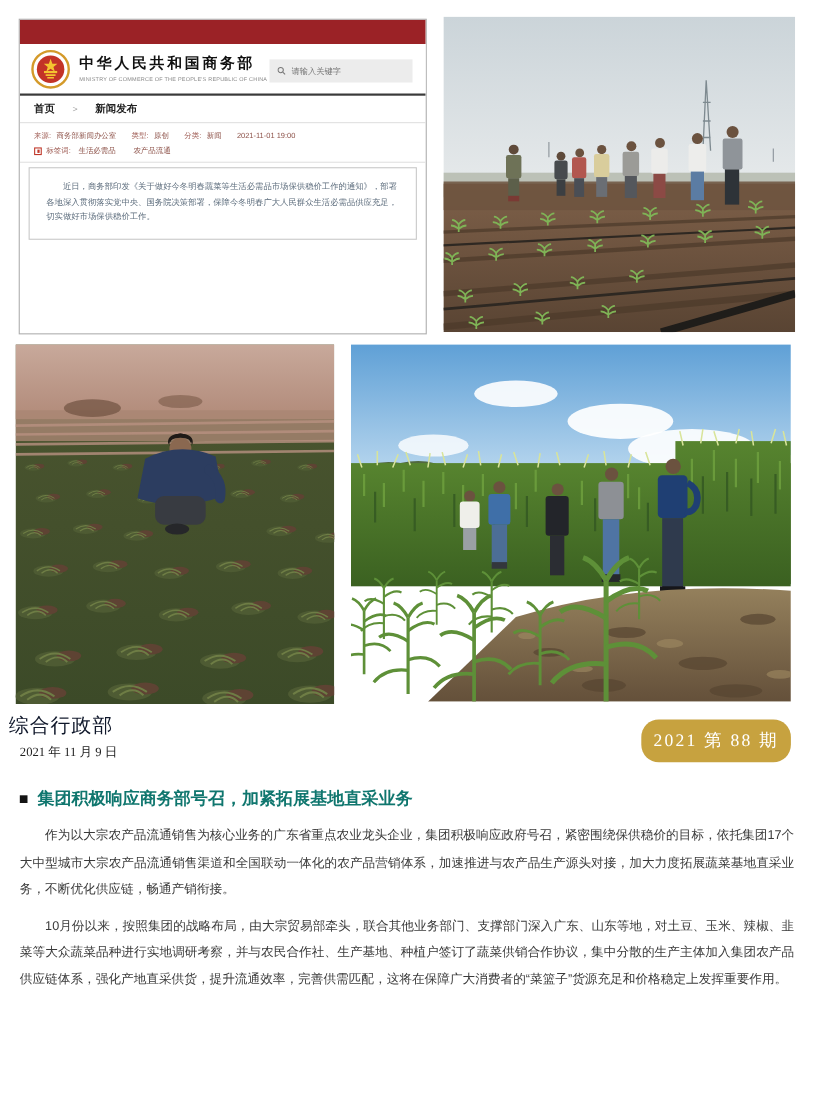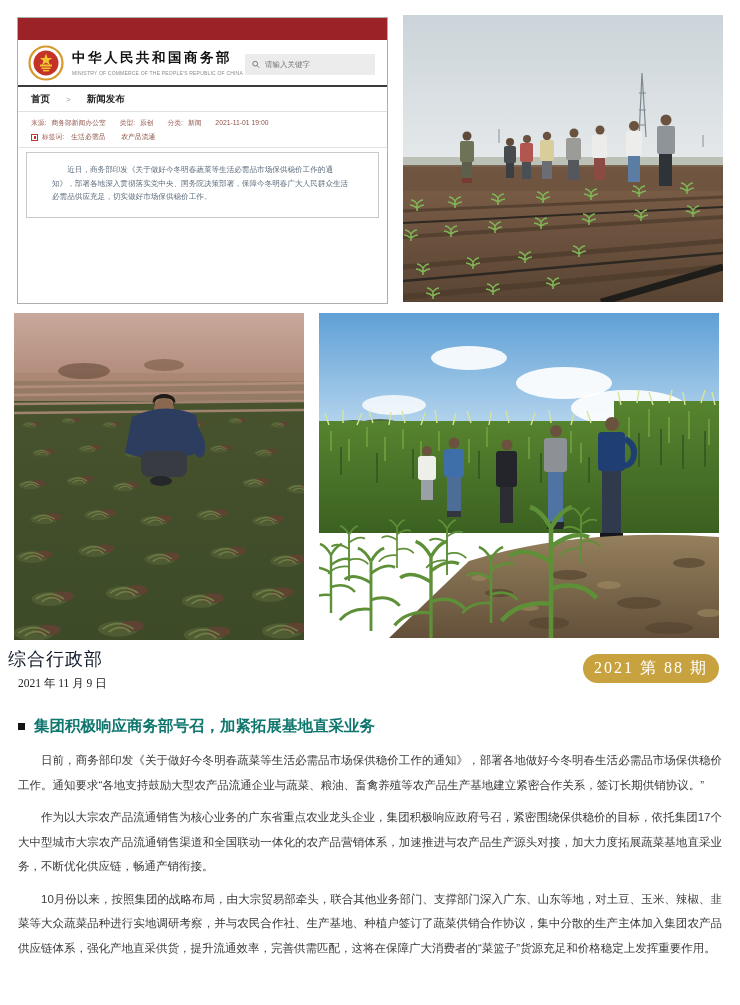--- a/index.html
+++ b/index.html
@@ -41,41 +41,41 @@
   .mf-meta .row1 { margin-bottom: 4px; }
   .mf-meta .lab { margin-right: 3px; }
   .mf-meta .val { margin-right: 12px; color: #8d5249; }
   .mf-meta .row2 { display: flex; align-items: center; gap: 4px; }
   .tag-icon { display:inline-block; width: 7px; height: 7px; border: 1px solid #C0392B; position: relative; }
   .tag-icon::after { content:""; position:absolute; left:1.5px; top:1.5px; width:2.5px; height:2.5px; background:#C0392B; }
   .mf-article-title {
     margin: 10px 13px 6px; font-size: 16px; line-height: 25px;
     font-weight: bold; color: #1b1b1b; letter-spacing: 0.5px;
   }
-  .mf-body-box { margin: 4px 8px 0; border: 1px solid #c9c9c9; padding: 10px 25px; min-height: 66px; }
+  .mf-body-box { margin: 4px 8px 0; border: 1px solid #c9c9c9; padding: 10px 15px; min-height: 66px; }
   .mf-body-box p { font-size: 7.6px; line-height: 13.5px; color: #5E6E7E; text-indent: 2em; }
   
   .photo { position: absolute; overflow: hidden; }
   .photo svg { display: block; width: 100%; height: 100%; }
   .photo-a { left: 403px; top: 15px; width: 320px; height: 287px; }
   .photo-b { left: 14px;  top: 313px; width: 290px; height: 327px; }
   .photo-c { left: 319px; top: 313px; width: 400px; height: 325px; }
   
   .dept {
     position: absolute; left: 8px; top: 647px;
     font-family: "Liberation Serif", "DejaVu Serif", serif;
     font-size: 18px; color: #0f172a; letter-spacing: 1px;
   }
   .issue-date {
     position: absolute; left: 18px; top: 676px;
     font-family: "Liberation Serif", "DejaVu Serif", serif;
     font-size: 11.5px; color: #222;
   }
   .issue-badge {
-    position: absolute; left: 583px; top: 654px; width: 136px; height: 29px;
+    position: absolute; left: 583px; top: 654px; width: 136px; height: 39px;
     background: #C7A23F; border-radius: 16px; color: #fff;
     font-family: "Liberation Serif", "DejaVu Serif", serif;
     font-size: 16px; letter-spacing: 2px;
     display: flex; align-items: center; justify-content: center;
   }
   .headline {
     position: absolute; left: 18px; top: 716px; width: 704px;
     display: flex; align-items: center; gap: 9px;
     font-size: 15.5px; font-weight: bold; color: #0f766e;
   }
@@ -393,18 +393,17 @@
   <div class="dept">综合行政部</div>
   <div class="issue-date">2021 年 11 月 9 日</div>
   <div class="issue-badge">2021 第 88 期</div>
 
   <h2 class="headline">
     <span class="bullet-square"></span>
     <span>集团积极响应商务部号召，加紧拓展基地直采业务</span>
   </h2>
 
   <div class="body-text">
-    <p>日前，商务部印发《关于做好今冬明春蔬菜等生活必需品市场保供稳价工作的通知》，部署各地做好今冬明春生活必需品市场保供稳价工作。通知要求“各地支持鼓励大型农产品流通企业与蔬菜、粮油、畜禽养殖等农产品生产基地建立紧密合作关系，签订长期供销协议。”</p>
     <p>作为以大宗农产品流通销售为核心业务的广东省重点农业龙头企业，集团积极响应政府号召，紧密围绕保供稳价的目标，依托集团17个大中型城市大宗农产品流通销售渠道和全国联动一体化的农产品营销体系，加速推进与农产品生产源头对接，加大力度拓展蔬菜基地直采业务，不断优化供应链，畅通产销衔接。</p>
     <p>10月份以来，按照集团的战略布局，由大宗贸易部牵头，联合其他业务部门、支撑部门深入广东、山东等地，对土豆、玉米、辣椒、韭菜等大众蔬菜品种进行实地调研考察，并与农民合作社、生产基地、种植户签订了蔬菜供销合作协议，集中分散的生产主体加入集团农产品供应链体系，强化产地直采供货，提升流通效率，完善供需匹配，这将在保障广大消费者的“菜篮子”货源充足和价格稳定上发挥重要作用。</p>
   </div>
 
 </div>
 
 </body></html>

